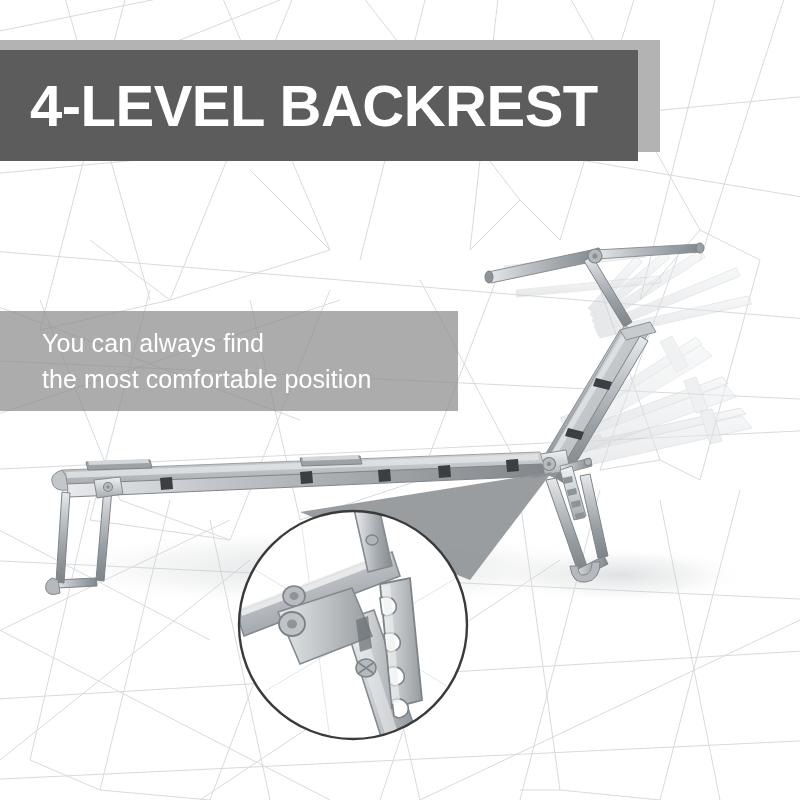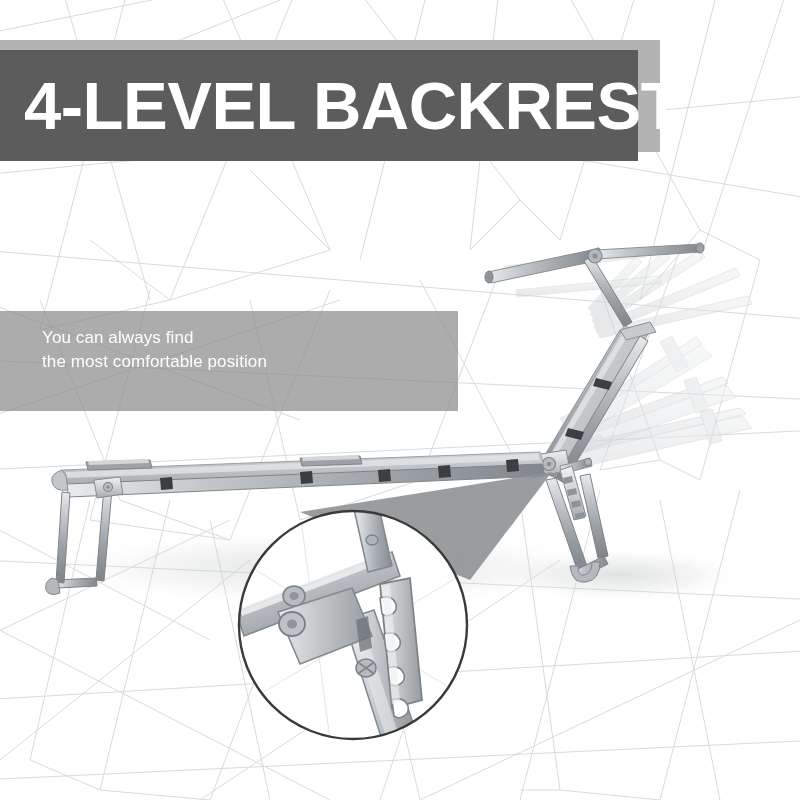--- a/index.html
+++ b/index.html
@@ -20,39 +20,39 @@
     background:#b3b3b3;
   }
   #headline-banner{
     position:absolute;
     left:0px;top:50px;width:638px;height:111px;
     background:#5c5c5c;
     display:flex;align-items:center;
   }
   #headline-text{
     color:#ffffff;
-    font-size:67px;
+    font-size:58px;
     font-weight:bold;
     letter-spacing:-0.5px;
     line-height:1;
-    padding-left:24px;
+    padding-left:30px;
     white-space:nowrap;
   }
 
   
   #subtitle-band{
     position:absolute;
     left:0px;top:311px;width:458px;height:100px;
     background:rgba(140,140,140,0.72);
   }
   #subtitle-text{
     position:absolute;
     left:42px;top:326px;width:420px;
     color:#ffffff;
-    font-size:17px;
+    font-size:25px;
     font-weight:normal;
     line-height:1.42;
     letter-spacing:0.1px;
     white-space:pre-line;
   }
 </style>
 </head>
 <body>
 
 <div id="stage">

